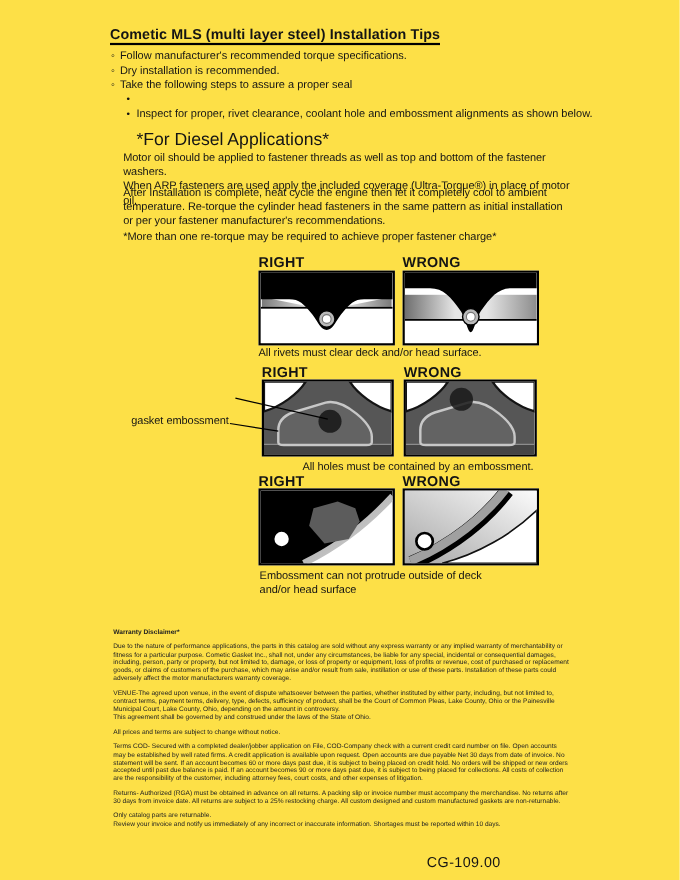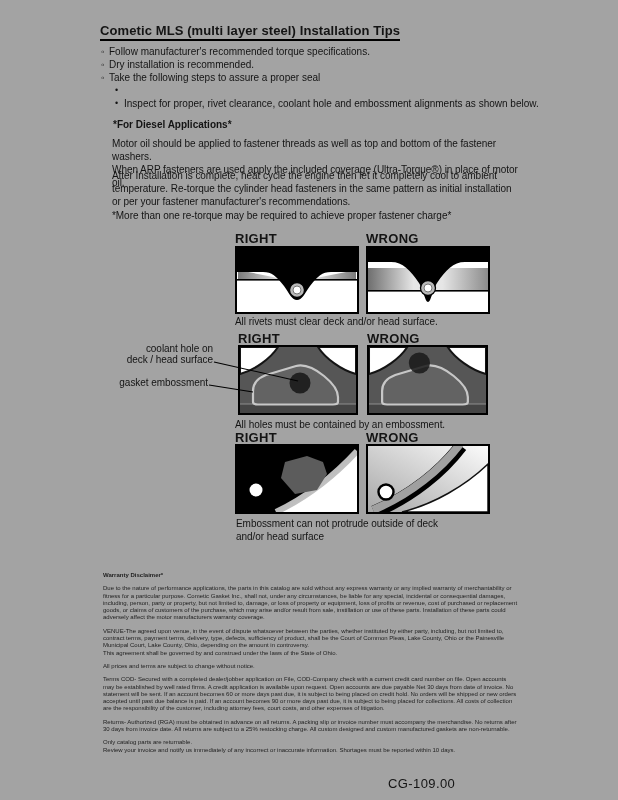--- a/index.html
+++ b/index.html
@@ -1,30 +1,30 @@
 <!DOCTYPE html>
 <html><head>
 <meta charset="utf-8">
 <style>
   html,body{margin:0;padding:0;background:#ffffff;}
-  .page{position:relative;width:618px;height:800px;background:#a3a3a3;overflow:hidden;
+  .page{position:relative;width:618px;height:800px;background:#fde047;overflow:hidden;
         font-family:"Liberation Sans", sans-serif;color:#141414;}
   .abs{position:absolute;}
   .pre{white-space:pre-line;}
 
   .title{left:100px;top:23px;font-size:13px;font-weight:bold;
          border-bottom:2px solid #000;padding-bottom:1px;letter-spacing:.1px;}
 
   .tips{left:101px;top:45px;width:440px;font-size:10px;line-height:13px;}
   .b-row{display:flex;align-items:flex-start;}
   .b-row .glyph{width:8px;flex:0 0 8px;text-align:left;}
   .b-row.sub{margin-left:14px;}
   .b-row.sub .glyph{width:9px;flex:0 0 9px;font-size:9px;line-height:13px;}
 
-  .diesel-h{left:113px;top:119px;font-size:10px;font-weight:bold;}
+  .diesel-h{left:124px;top:119px;font-size:16px;font-weight:normal;}
   .body-p{left:112px;width:420px;font-size:10px;line-height:13px;letter-spacing:-0.05px;}
   .p-oil{top:137px;}
   .p-re{top:169px;}
   .p-note{top:209px;}
 
   .rw-label{font-size:13px;font-weight:bold;text-align:left;letter-spacing:.3px;}
   .dbox{border:2px solid #000;background:#fff;}
   .dbox svg{display:block;width:100%;height:100%;}
 
   .cap{font-size:10px;line-height:12.5px;letter-spacing:-0.05px;}
@@ -116,22 +116,20 @@
       <circle cx="60" cy="40" r="7.5" fill="#b9b9b9" stroke="#000" stroke-width="1.3"></circle>
       <circle cx="60" cy="40" r="4" fill="#ffffff" stroke="#777" stroke-width="1"></circle>
     </svg>
   </div>
 
   <div class="abs cap" style="left:235px;top:316px;width:280px;">All rivets must clear deck and/or head surface.</div>
 
   <div class="abs rw-label" style="left:238px;top:331px;width:120px;">RIGHT</div>
   <div class="abs rw-label" style="left:367px;top:331px;width:121px;">WRONG</div>
 
-  <div class="abs side-label pre" style="left:101px;top:343px;width:112px;">coolant hole on
-deck / head surface</div>
   <div class="abs side-label" style="left:96px;top:377px;width:112px;">gasket embossment</div>
 
   <div class="abs dbox" style="left:238px;top:345px;width:116px;height:66px;">
     <svg viewBox="0 0 116 66" preserveAspectRatio="none">
       <rect width="116" height="66" fill="#565656"></rect>
       <path d="M0,0 H38 C31,11 15,23 0,27 Z" fill="#ffffff" stroke="#141414" stroke-width="2"></path>
       <path d="M116,0 H78 C85,11 101,23 116,27 Z" fill="#ffffff" stroke="#141414" stroke-width="2"></path>
       <rect x="0" y="57" width="116" height="9" fill="#454545"></rect>
       <line x1="0" y1="57" x2="116" y2="57" stroke="#8d8d8d" stroke-width="1"></line>
       <path d="M13,55 V44 C13,36 18,31 26,28 L56,19 C64,17 74,21 84,29 C92,35.5 98,43 98,50 V55 C98,56.8 96,57.5 93,57.5 H18 C15,57.5 13,56.8 13,55 Z" fill="#636363" stroke="#c7c7c7" stroke-width="2.2"></path>
@@ -149,21 +147,21 @@
       <path d="M13,55 V44 C13,36 18,31 26,28 L56,19 C64,17 74,21 84,29 C92,35.5 98,43 98,50 V55 C98,56.8 96,57.5 93,57.5 H18 C15,57.5 13,56.8 13,55 Z" fill="#636363" stroke="#c7c7c7" stroke-width="2.2"></path>
       <circle cx="50" cy="16" r="10.5" fill="#191919" opacity="0.85"></circle>
     </svg>
   </div>
 
   <svg class="abs" style="left:105px;top:340px;width:200px;height:70px;z-index:5;pointer-events:none;" viewBox="0 0 200 70">
     <line x1="109" y1="22" x2="193" y2="41" stroke="#000" stroke-width="1.1"></line>
     <line x1="104" y1="45" x2="148" y2="52" stroke="#000" stroke-width="1.1"></line>
   </svg>
 
-  <div class="abs cap" style="left:235px;top:419px;width:250px;text-align:left;">All holes must be contained by an embossment.</div>
+  <div class="abs cap" style="left:235px;top:419px;width:250px;text-align:right;">All holes must be contained by an embossment.</div>
 
   <div class="abs rw-label" style="left:235px;top:430px;width:124px;">RIGHT</div>
   <div class="abs rw-label" style="left:366px;top:430px;width:124px;">WRONG</div>
 
   <div class="abs dbox" style="left:235px;top:444px;width:120px;height:66px;">
     <svg viewBox="0 0 120 66" preserveAspectRatio="none">
       <defs>
         <linearGradient id="r3g" x1="0" y1="0" x2="1" y2="1">
             <stop offset="0" stop-color="#9a9a9a"></stop>
             <stop offset="1" stop-color="#dedede"></stop>

